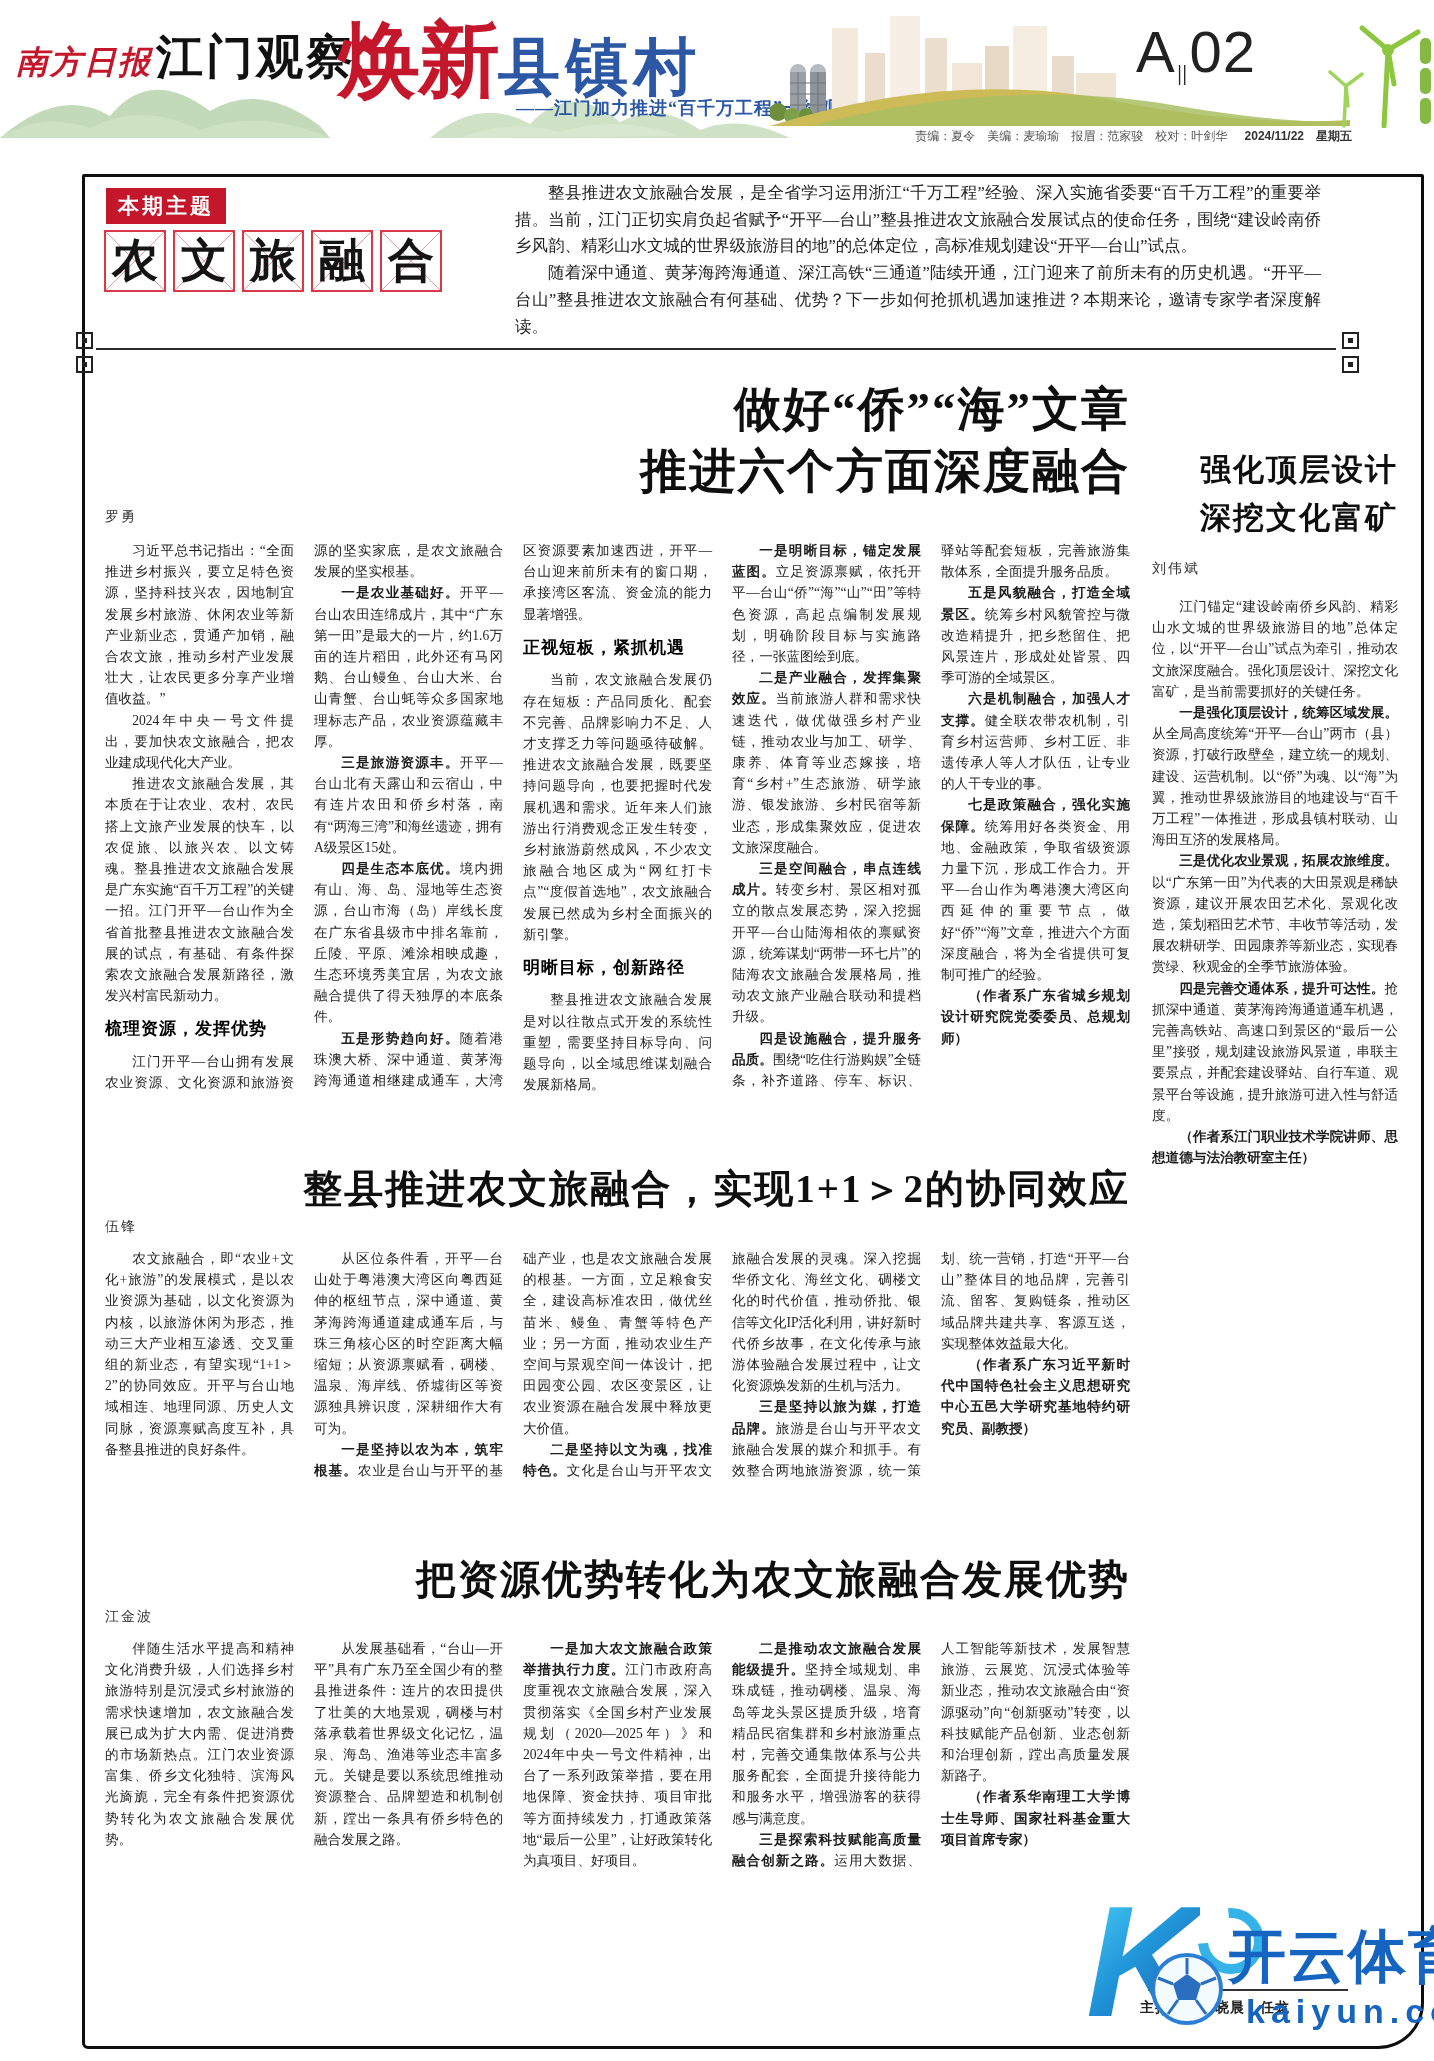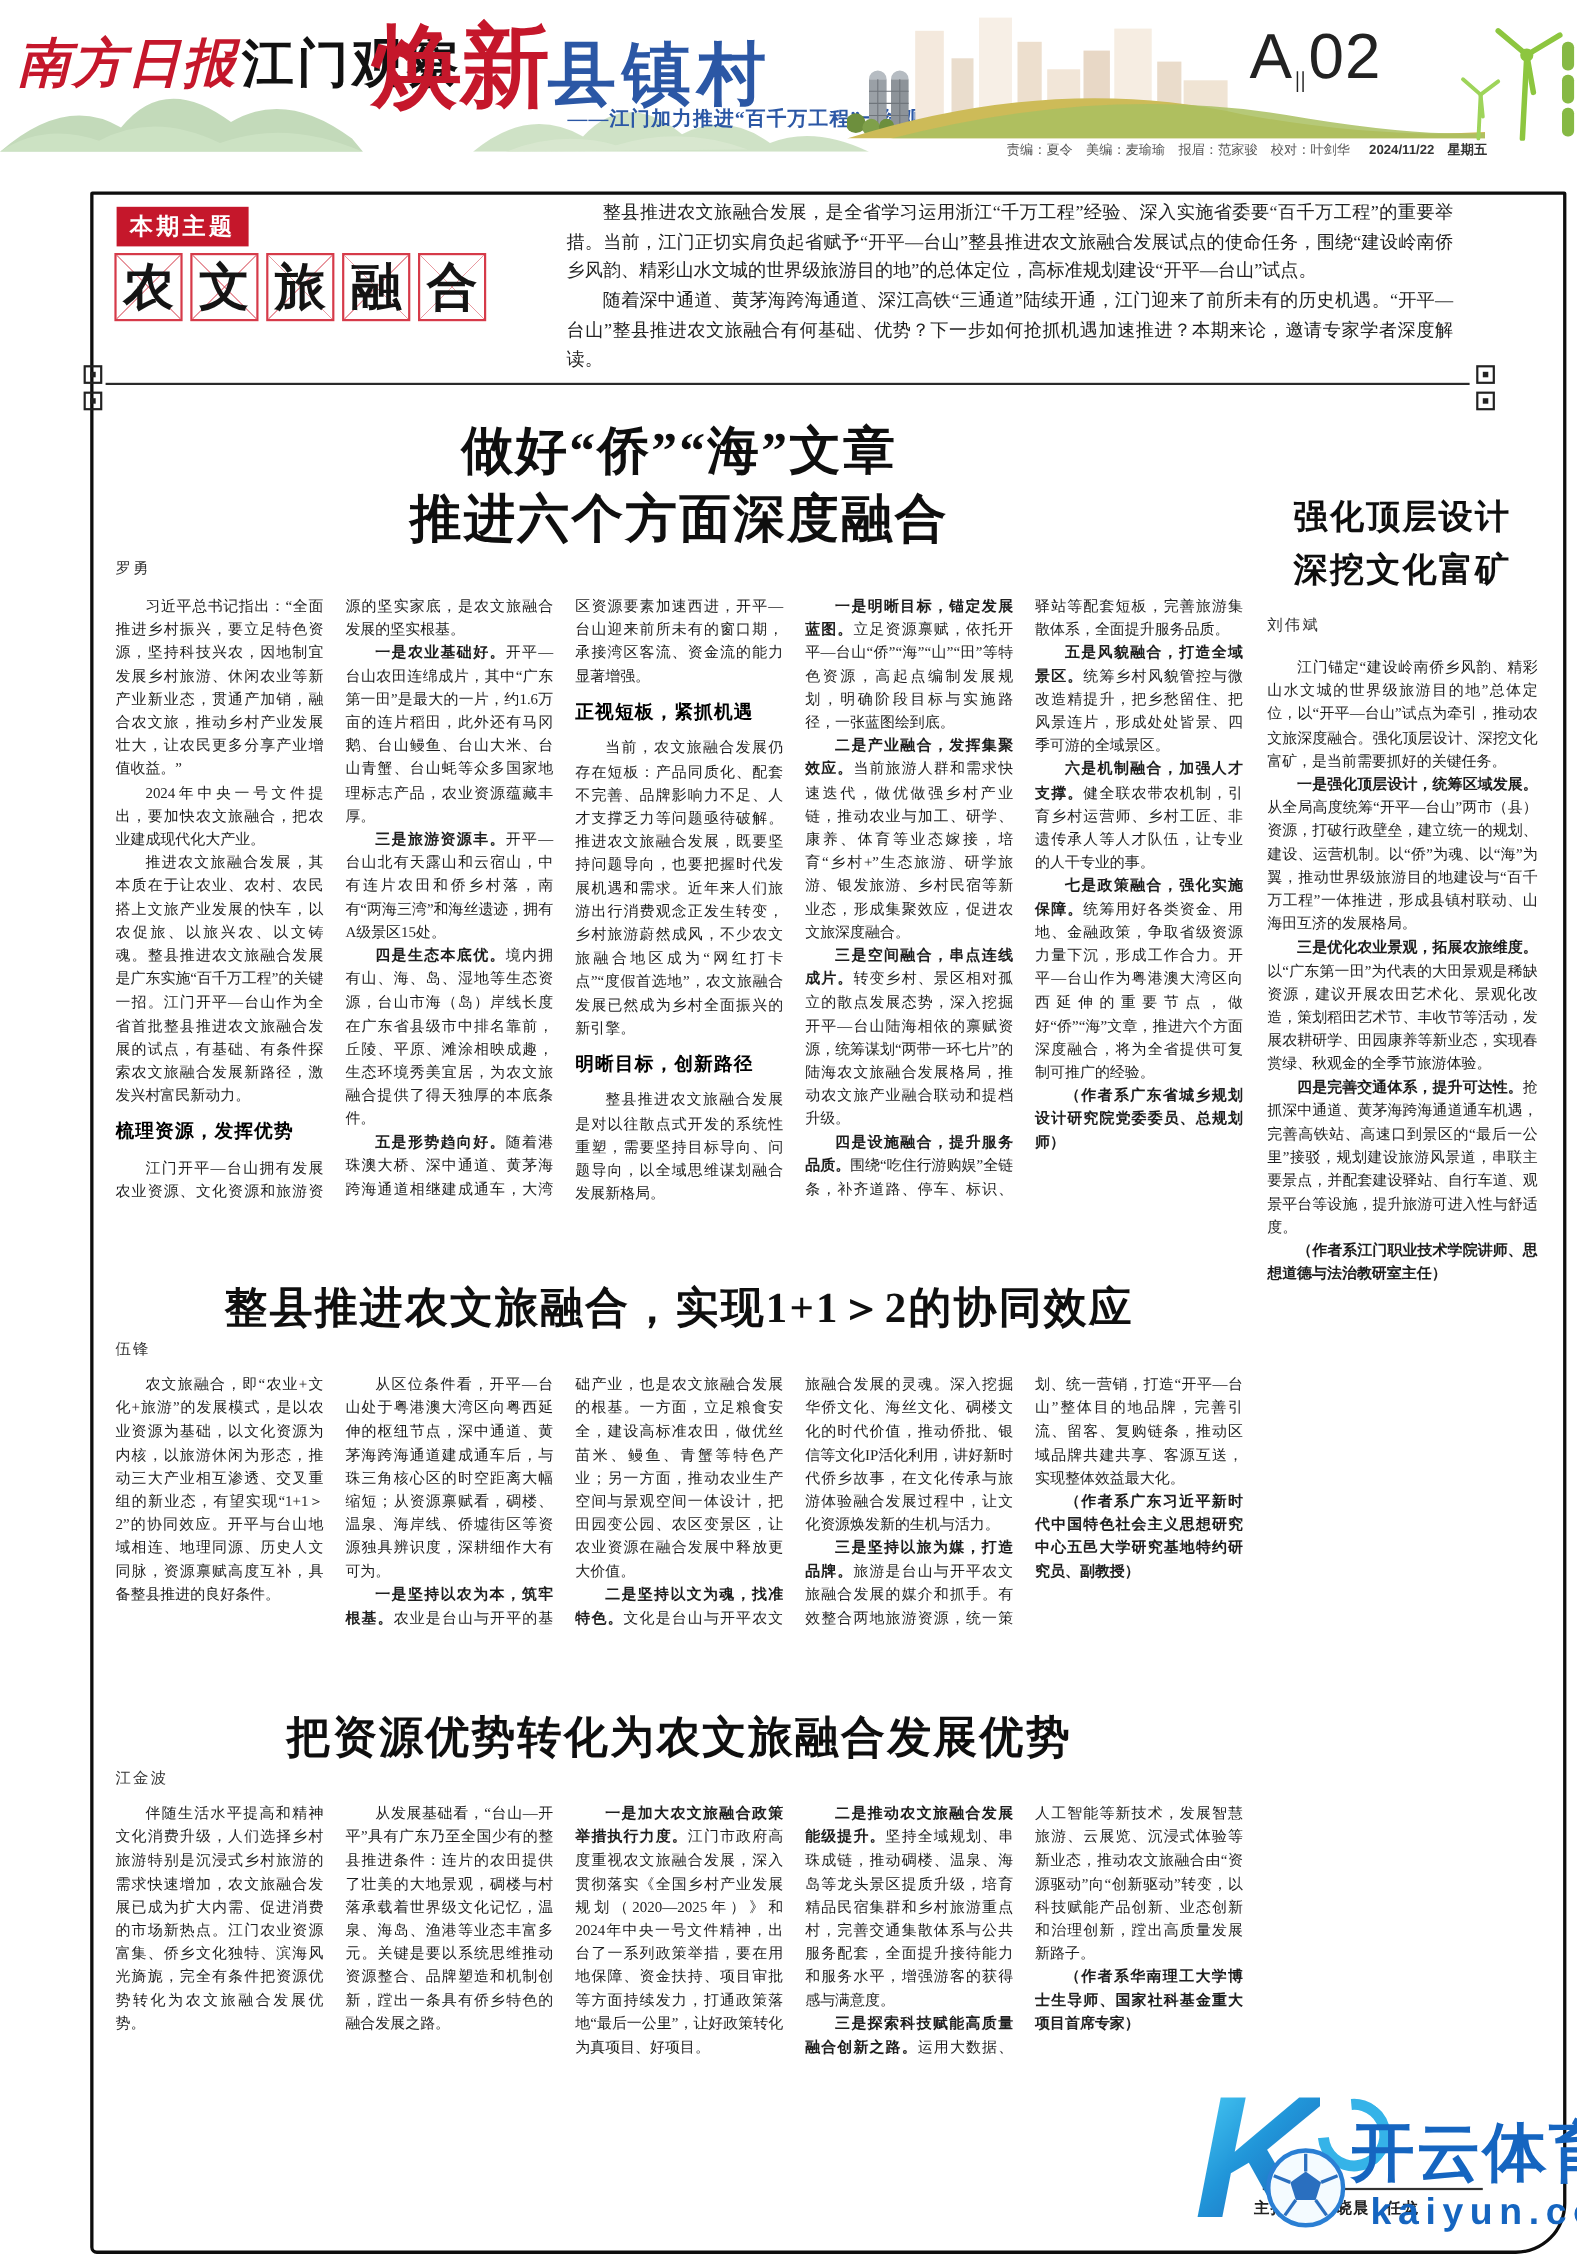--- a/index.html
+++ b/index.html
@@ -4,21 +4,21 @@
 <style>
   html,body{margin:0;padding:0;}
   body{
     width:1434px;height:2061px;position:relative;overflow:hidden;background:#fff;
     font-family:"Liberation Serif","DejaVu Serif",serif;color:#1c1c1c;
   }
   .abs{position:absolute;}
 
   
   #brand{left:16px;top:26px;white-space:nowrap;}
-  #brand .cn-red{color:#c5172b;font-size:48px;font-weight:900;font-style:italic;letter-spacing:2px;}
+  #brand .cn-red{color:#c5172b;font-size:32px;font-weight:900;font-style:italic;letter-spacing:2px;}
   #brand .cn-black{color:#111;font-size:47px;font-weight:900;letter-spacing:3px;font-family:"Liberation Sans","DejaVu Sans",sans-serif;}
   #mountains{left:0;top:56px;width:790px;height:82px;}
   #center-title{left:338px;top:6px;white-space:nowrap;}
   #center-title .t-red{color:#c5172b;font-size:82px;font-weight:900;font-family:"Liberation Sans","DejaVu Sans",sans-serif;letter-spacing:-2px;}
   #center-title .t-blue{color:#2b57a5;font-size:62px;font-weight:900;font-family:"Liberation Sans","DejaVu Sans",sans-serif;letter-spacing:6px;}
   #subtitle{left:516px;top:96px;color:#2b57a5;font-size:18px;font-weight:bold;letter-spacing:1px;}
   #skyline{left:770px;top:8px;width:580px;height:118px;}
   #pageno{left:1136px;top:18px;color:#222;font-weight:300;font-size:58px;letter-spacing:1px;font-family:"Liberation Sans","DejaVu Sans",sans-serif;}
   #pageno sub{font-size:26px;}
   #turbines{left:1318px;top:8px;width:116px;height:120px;}
@@ -39,21 +39,21 @@
       linear-gradient(-45deg,transparent 49.4%,rgba(214,70,84,.55) 49.4%,rgba(214,70,84,.55) 50.6%,transparent 50.6%);}
   #intro{left:515px;top:180px;width:806px;font-size:16.5px;line-height:1.62;text-align:justify;color:#222;}
   #intro p{margin:0;text-indent:2em;}
 
   
   .divider-line{height:2px;background:#2a2a2a;}
   .orn{width:13px;height:13px;border:2px solid #222;position:absolute;background:
       linear-gradient(#222,#222) no-repeat center/5px 5px;}
 
   
-  .headline{color:#0f0f0f;font-weight:900;text-align:center;letter-spacing:2px;
+  .headline{color:#0f0f0f;font-weight:900;text-align:right;letter-spacing:2px;
     font-family:"Liberation Serif","DejaVu Serif",serif;}
   .byline{text-align:left;font-size:14px;color:#333;letter-spacing:2px;}
   .cols{column-gap:20px;overflow:hidden;font-size:13.6px;line-height:1.56;text-align:justify;color:#1e1e1e;}
   .cols-5{column-count:5;}
   .body-p{margin:0;text-indent:2em;}
   .body-p b{font-family:"Liberation Sans","DejaVu Sans",sans-serif;font-weight:bold;}
   .body-p.author-p{font-family:"Liberation Sans","DejaVu Sans",sans-serif;font-weight:bold;}
   .col-sub{font-family:"Liberation Sans","DejaVu Sans",sans-serif;font-weight:bold;font-size:17px;
     margin:10px 0 8px 0;color:#000;letter-spacing:1px;}
   #sidebar-text{font-size:13.6px;}

